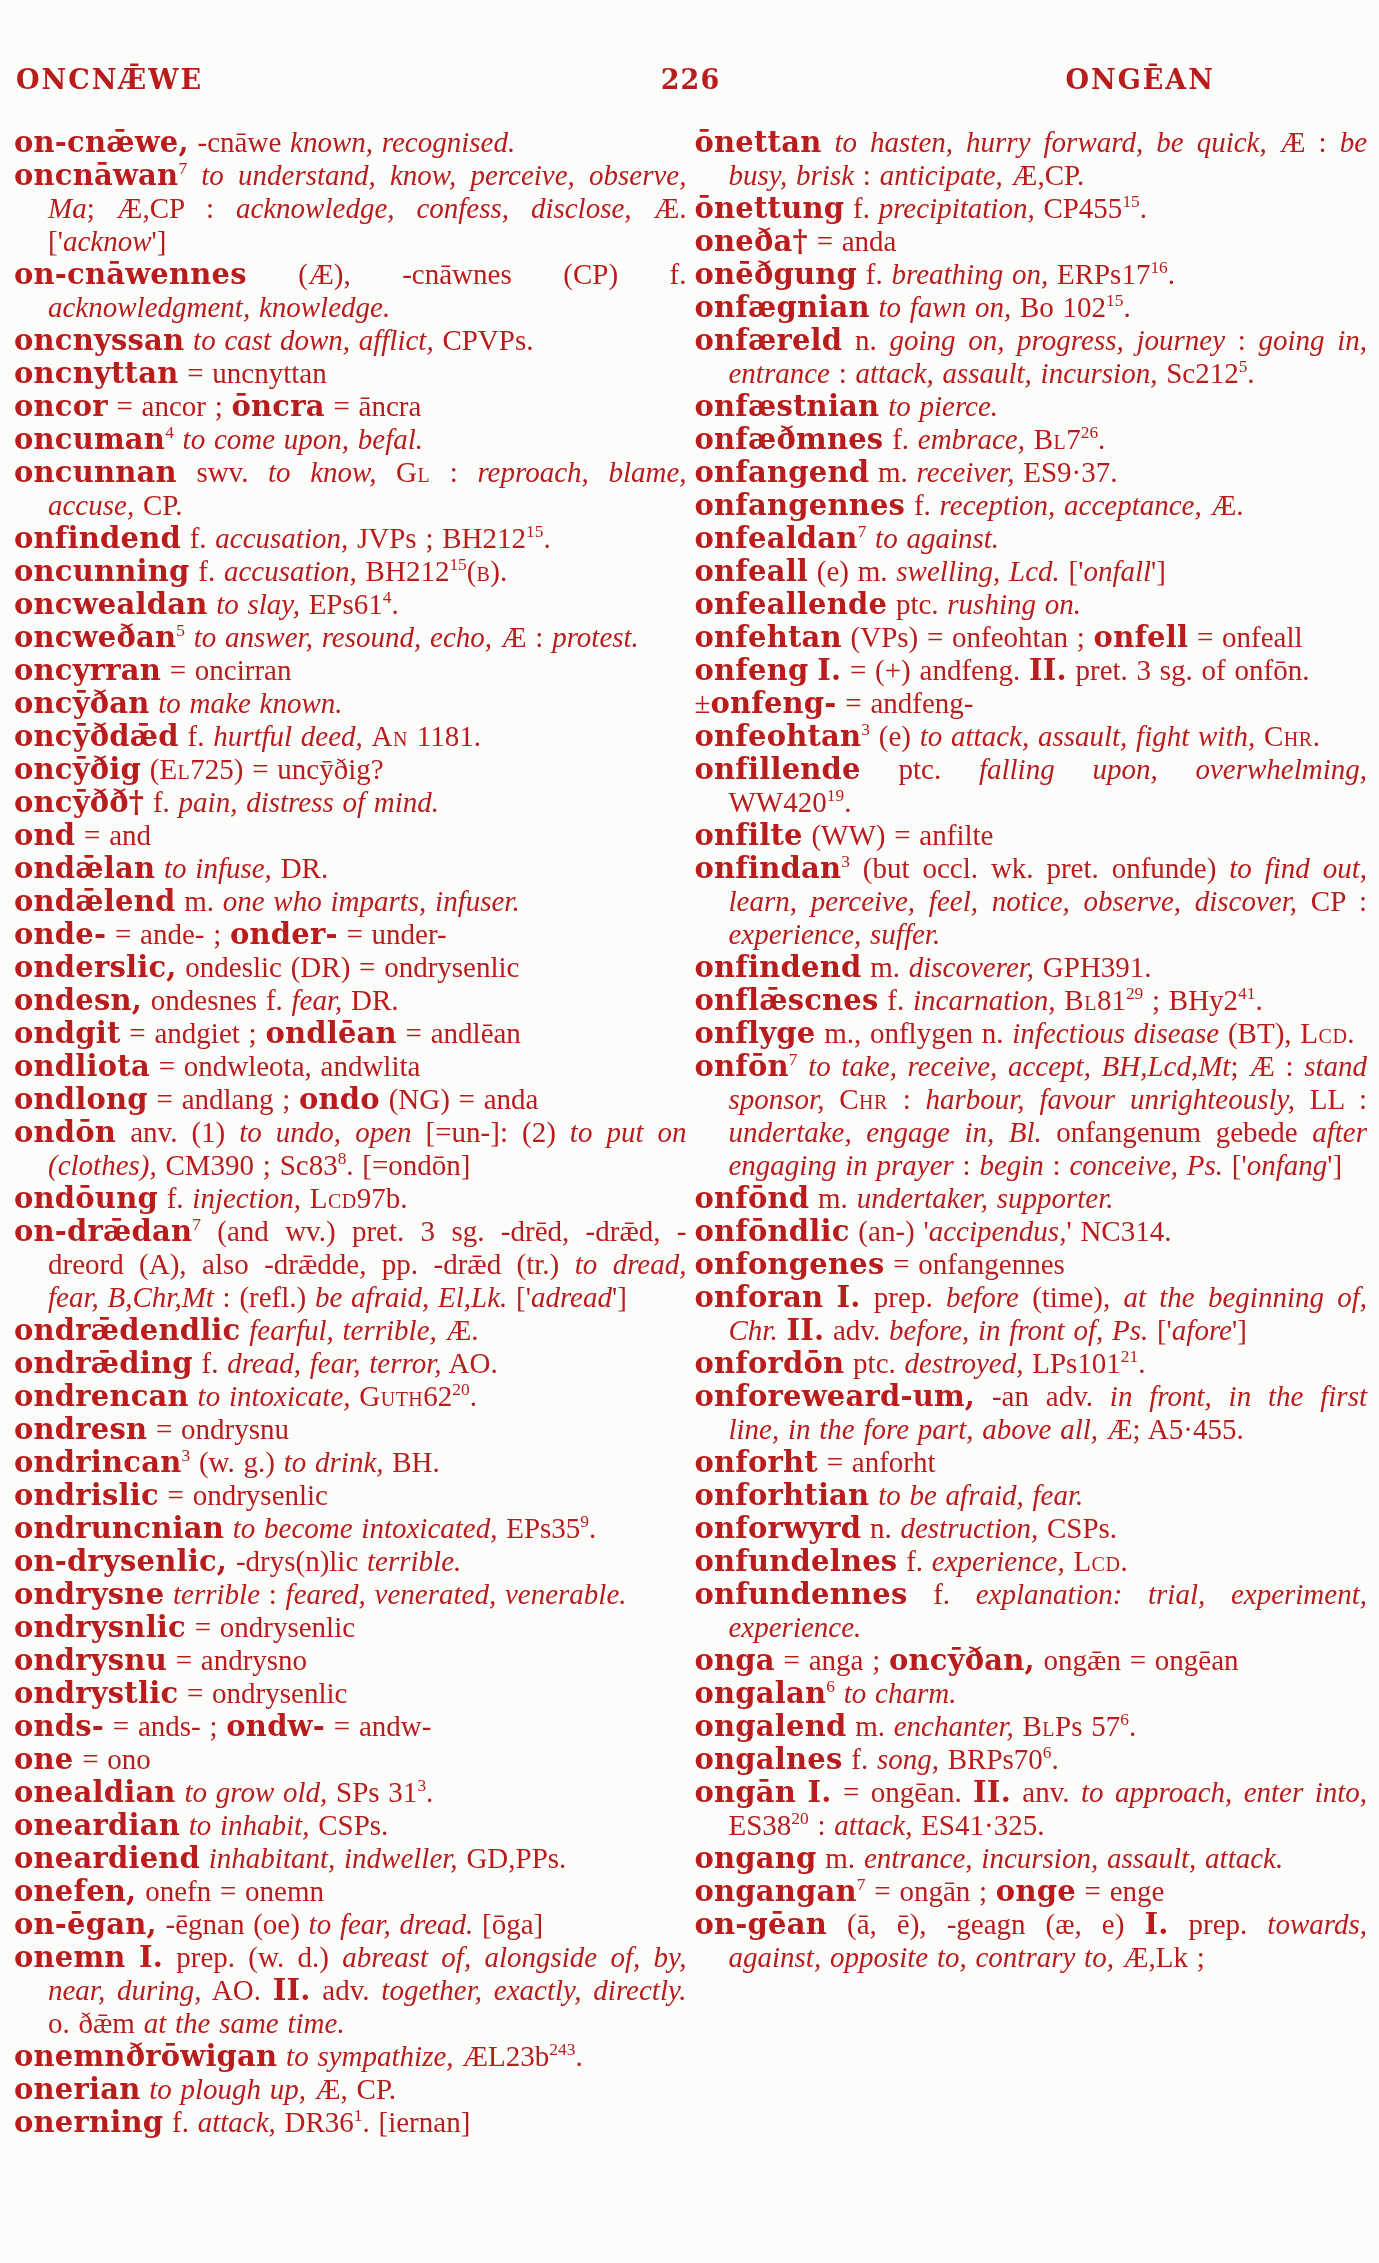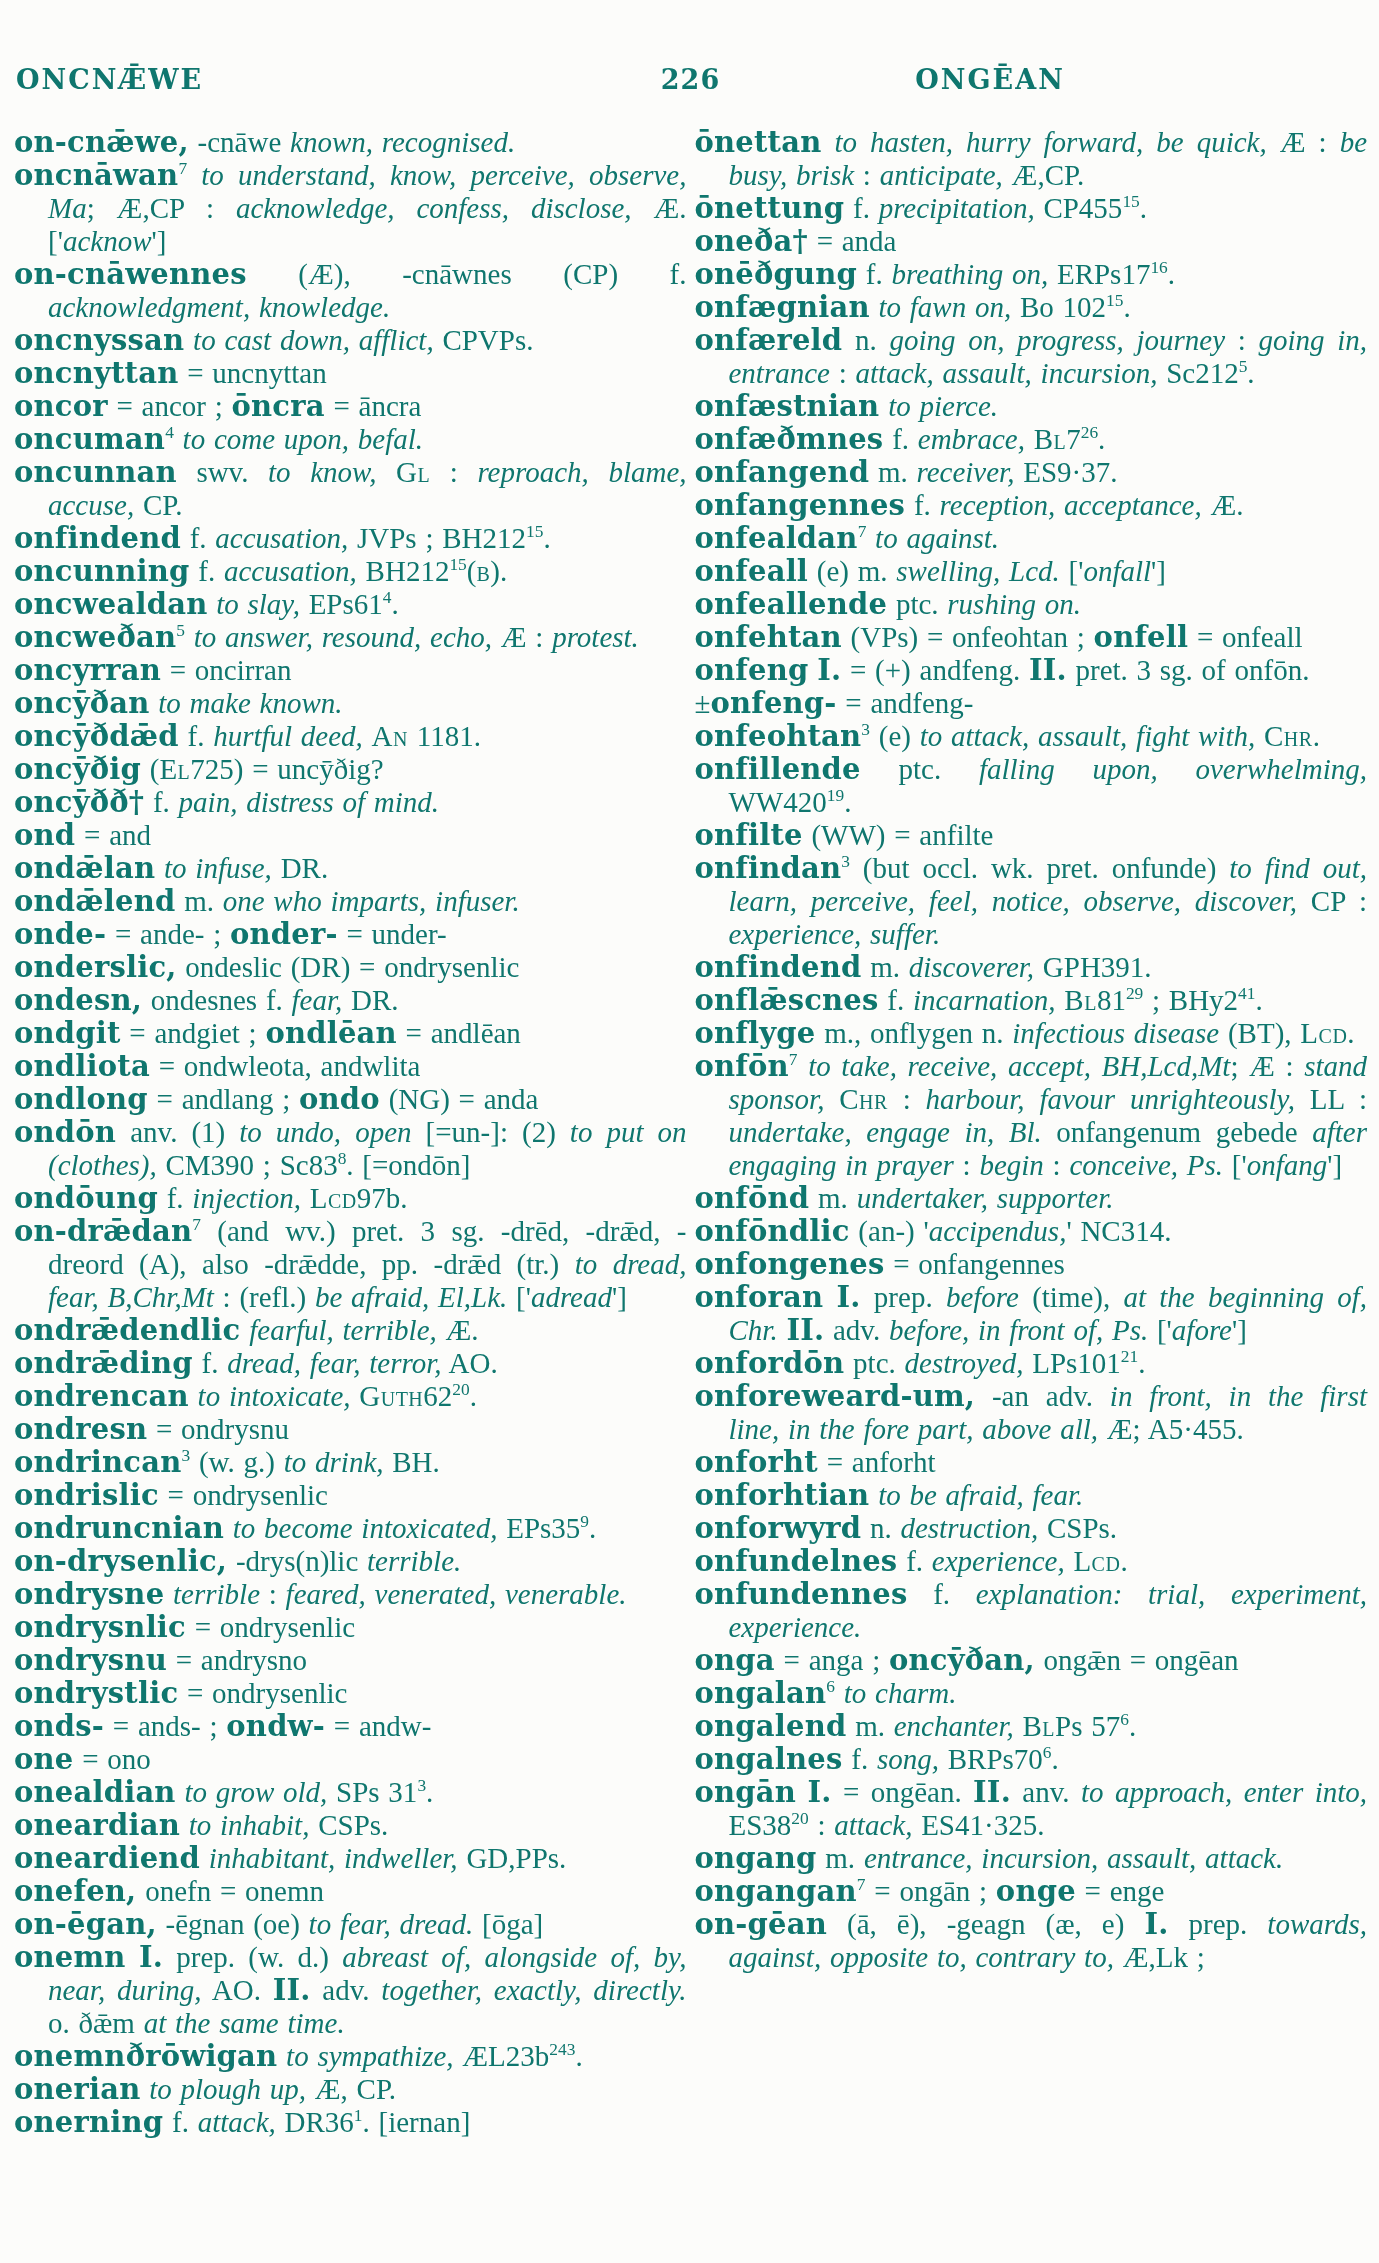--- a/index.html
+++ b/index.html
@@ -2,40 +2,40 @@
 <html><head>
 <meta charset="utf-8">
 <style>
   html, body { margin: 0; padding: 0; background: #e8e8e4; }
   .page {
     position: relative;
     width: 1379px;
     height: 2263px;
     margin: 0 auto;
     background: #fcfcfa;
-    color: #0f766e;
+    color: #b91c1c;
     font-family: "Liberation Serif", "DejaVu Serif", serif;
     font-size: 29px;
     line-height: 33px;
     box-sizing: border-box;
     padding: 14px 12px 0 14px;
     overflow: hidden;
   }
   header.running-head {
     display: flex;
     align-items: baseline;
     font-family: "DejaVu Serif", "Liberation Serif", serif;
     font-weight: 700;
     font-size: 27px;
     letter-spacing: 2px;
     margin: 4px 2px 30px 2px;
   }
   header.running-head .hw-left  { flex: 1; text-align: left; }
   header.running-head .hw-mid   { flex: 1; text-align: center; letter-spacing: 1px; margin-top: 16px; }
-  header.running-head .hw-right { flex: 1; text-align: left; margin-top: 45px; }
+  header.running-head .hw-right { flex: 1; text-align: center; margin-top: 45px; }
   main.columns {
     display: flex;
     gap: 8px;
   }
   .col { flex: 1; min-width: 0; }
   p.entry {
     margin: 0;
     padding-left: 34px;
     text-indent: -34px;
     text-align: justify;

